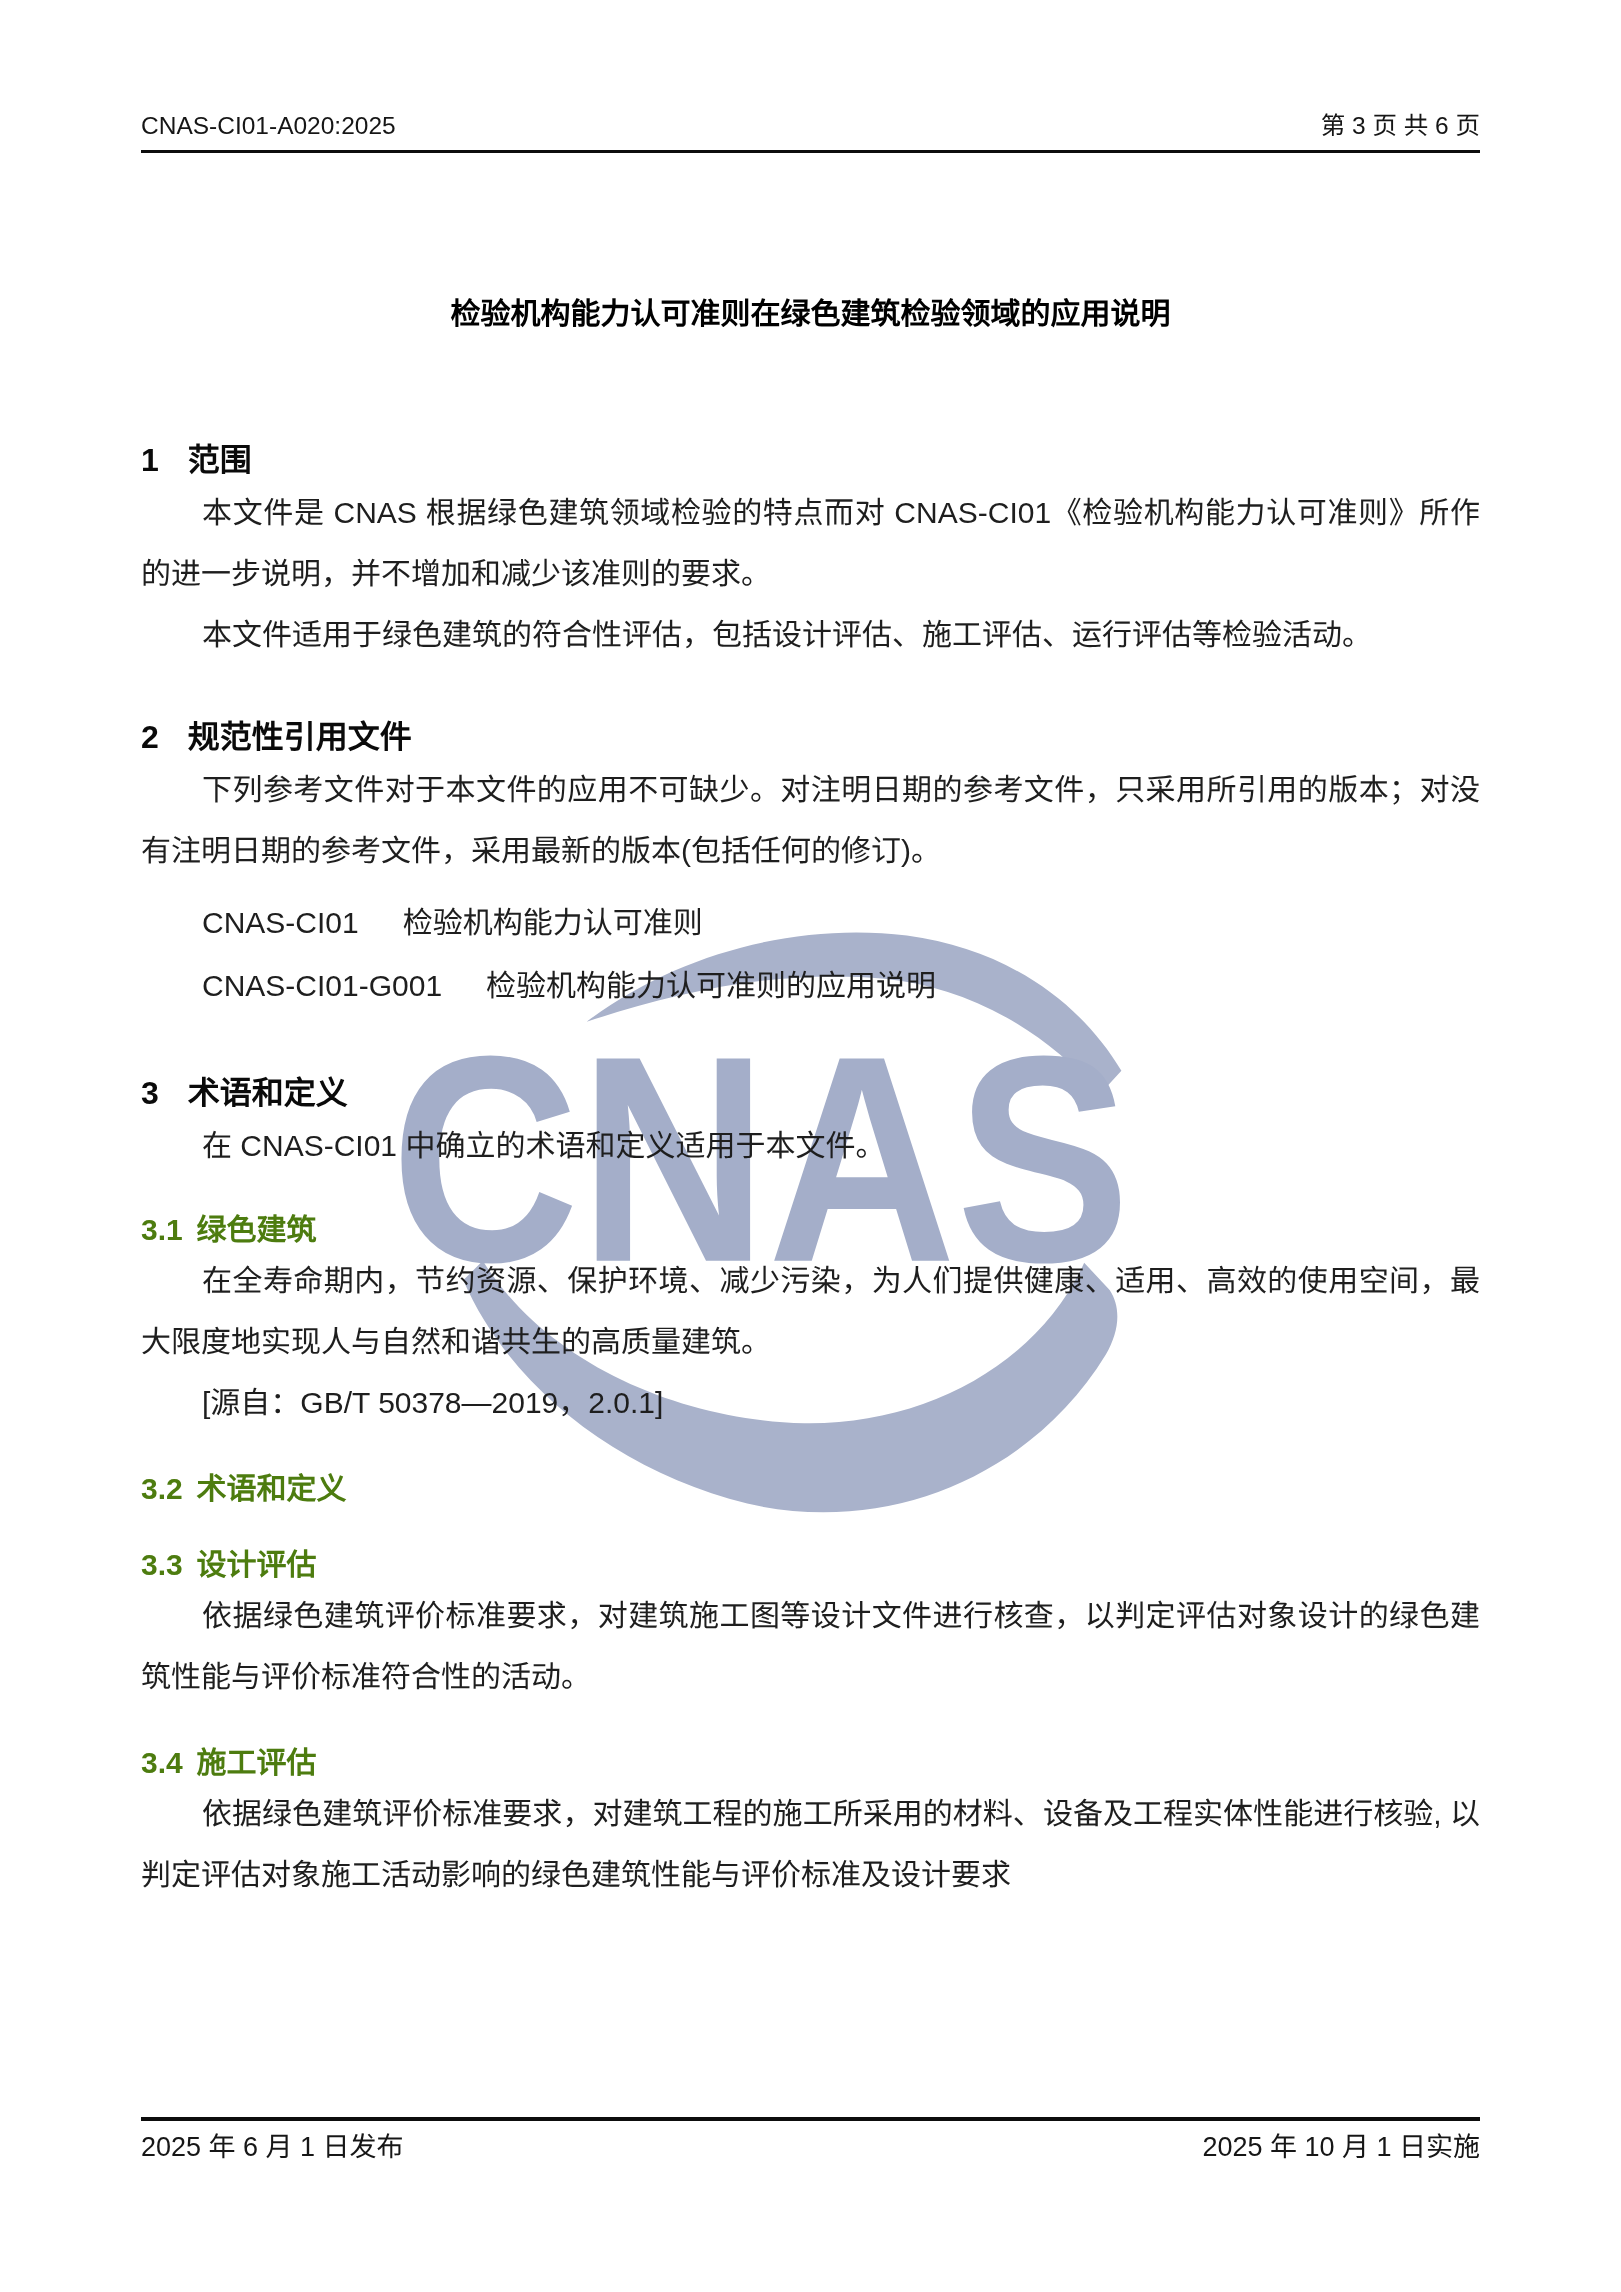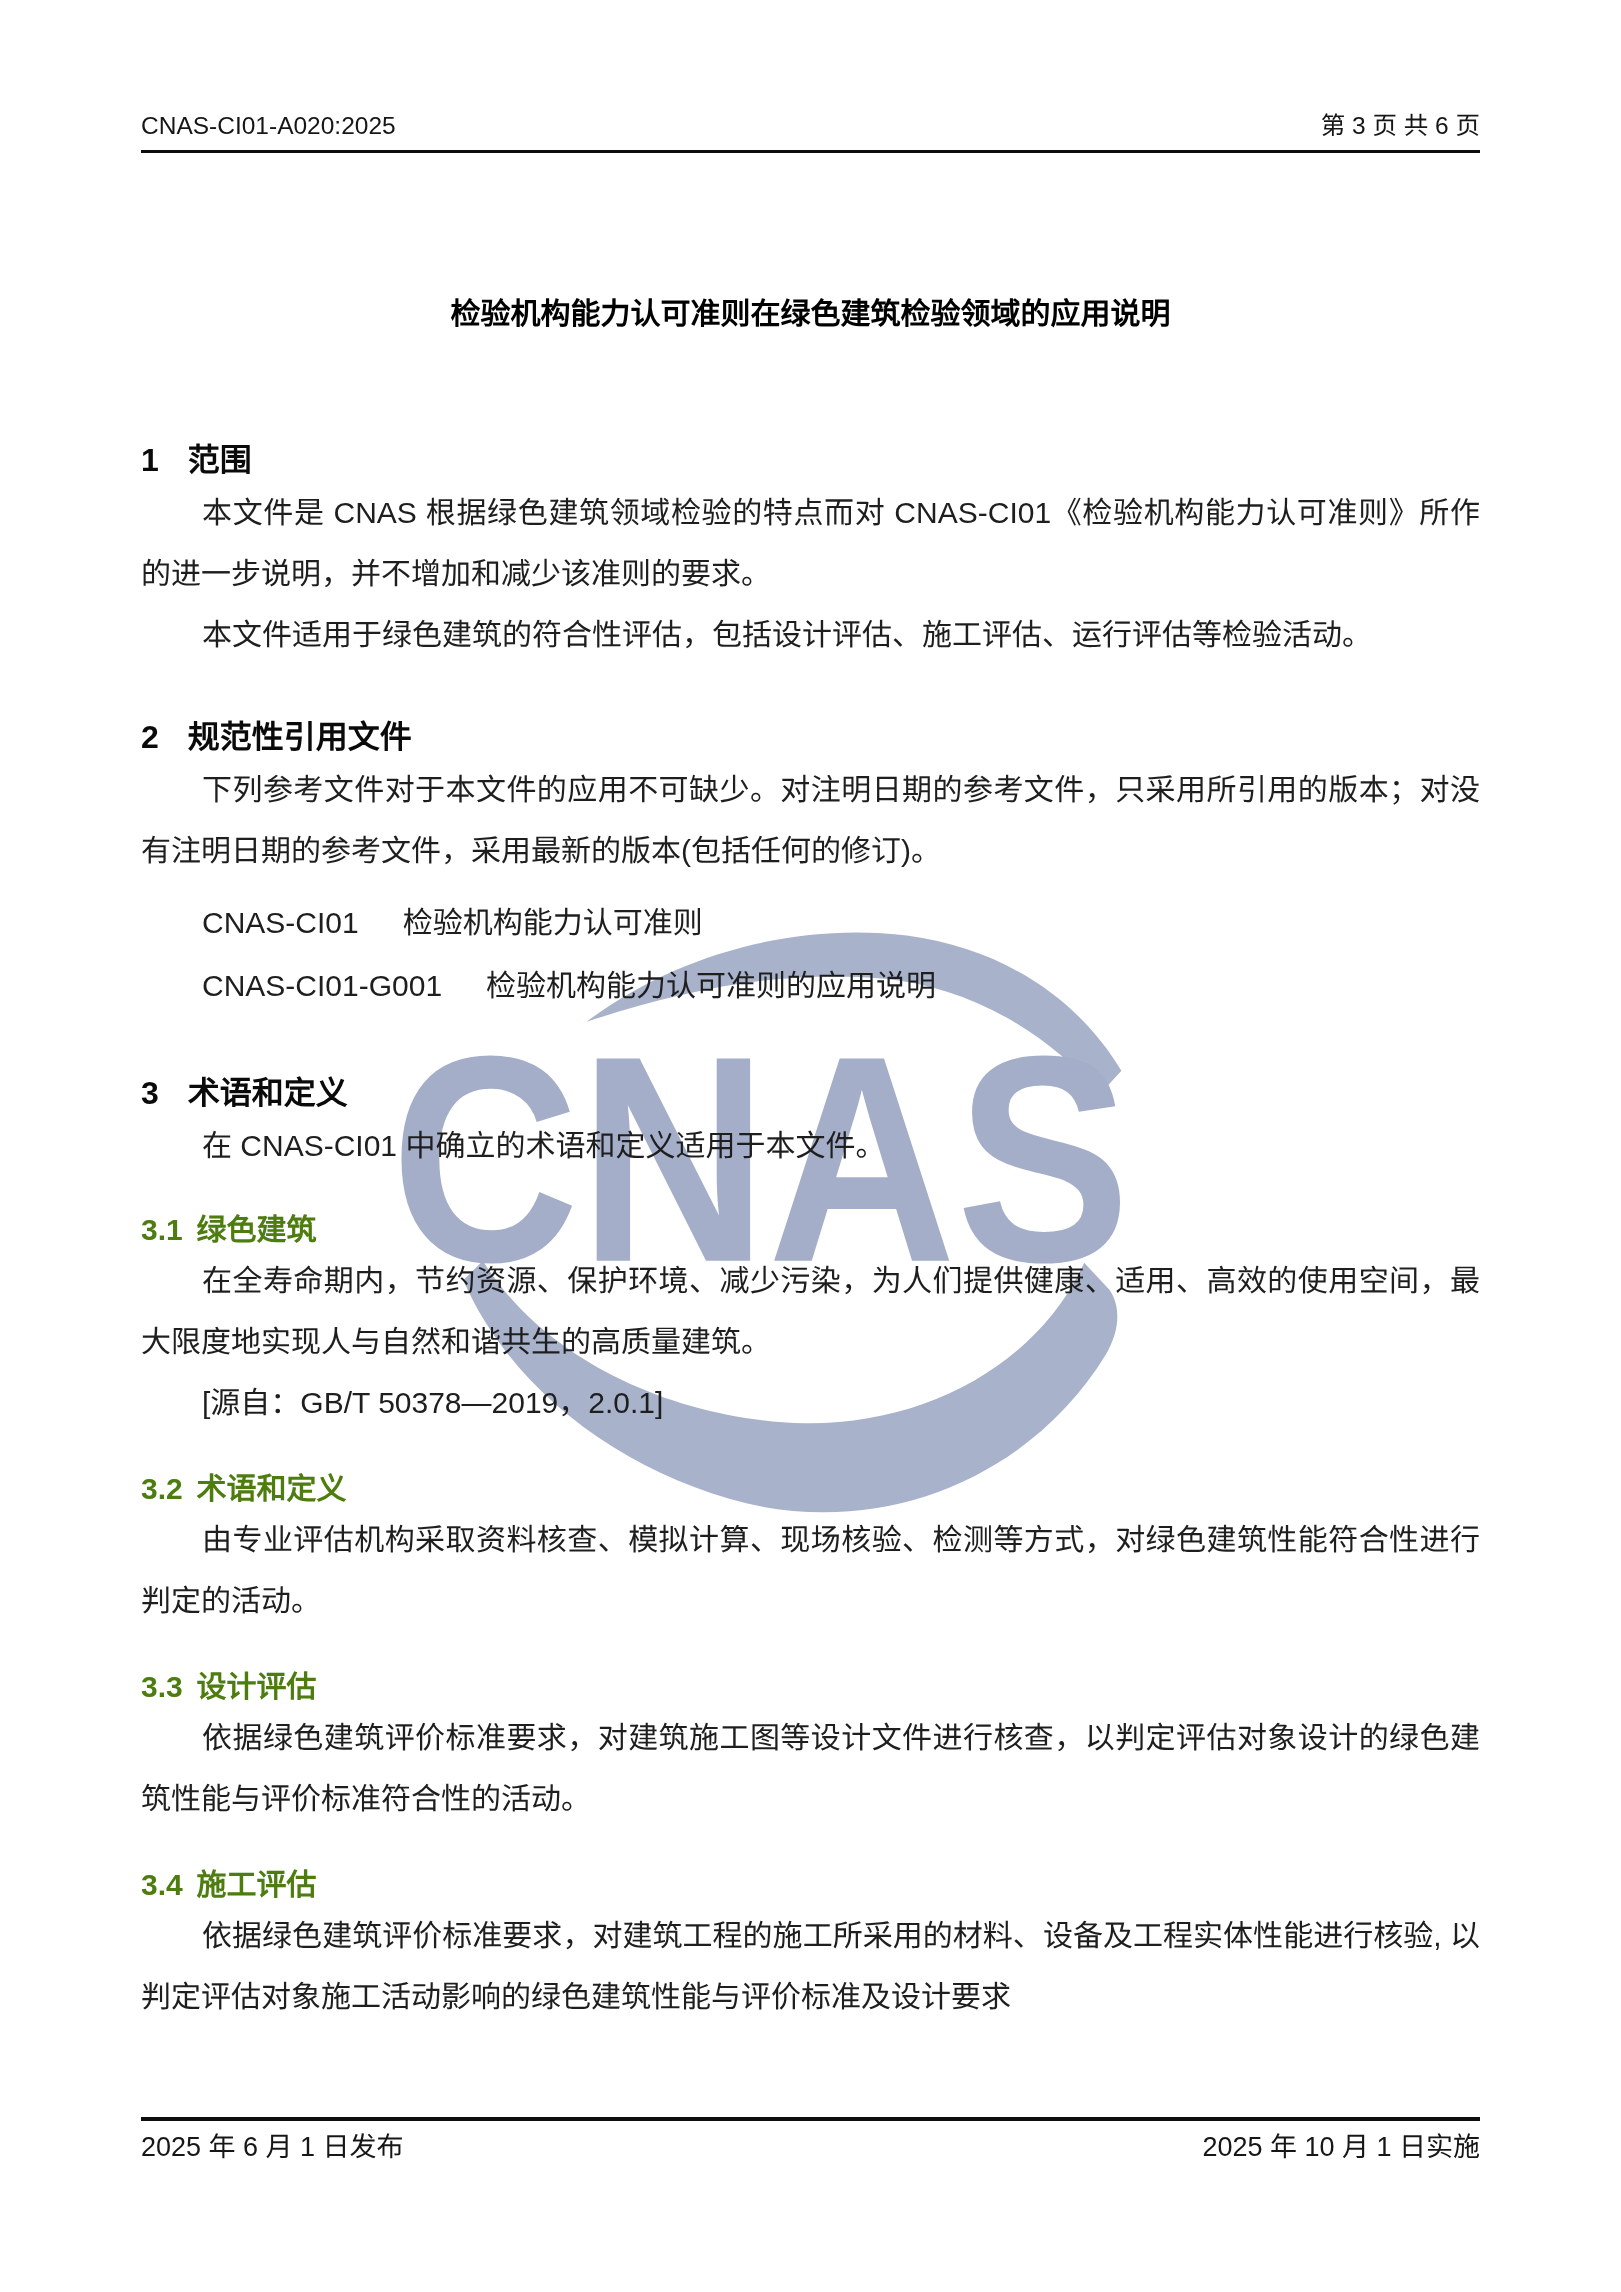--- a/index.html
+++ b/index.html
@@ -99,21 +99,20 @@
 
     <div class="h-sub mt-sub1">
       <span class="num">3.1</span><span>绿色建筑</span>
     </div>
     <p class="para">在全寿命期内，节约资源、保护环境、减少污染，为人们提供健康、适用、高效的使用空间，最大限度地实现人与自然和谐共生的高质量建筑。</p>
     <p class="para">[源自：GB/T 50378—2019，2.0.1]</p>
 
     <div class="h-sub mt-sub">
       <span class="num">3.2</span><span>术语和定义</span>
     </div>
-    <p class="para">由专业评估机构采取资料核查、模拟计算、现场核验、检测等方式，对绿色建筑性能符合性进行判定的活动。</p>
 
     <div class="h-sub mt-sub">
       <span class="num">3.3</span><span>设计评估</span>
     </div>
     <p class="para">依据绿色建筑评价标准要求，对建筑施工图等设计文件进行核查，以判定评估对象设计的绿色建筑性能与评价标准符合性的活动。</p>
 
     <div class="h-sub mt-sub">
       <span class="num">3.4</span><span>施工评估</span>
     </div>
     <p class="para">依据绿色建筑评价标准要求，对建筑工程的施工所采用的材料、设备及工程实体性能进行核验, 以判定评估对象施工活动影响的绿色建筑性能与评价标准及设计要求</p>

